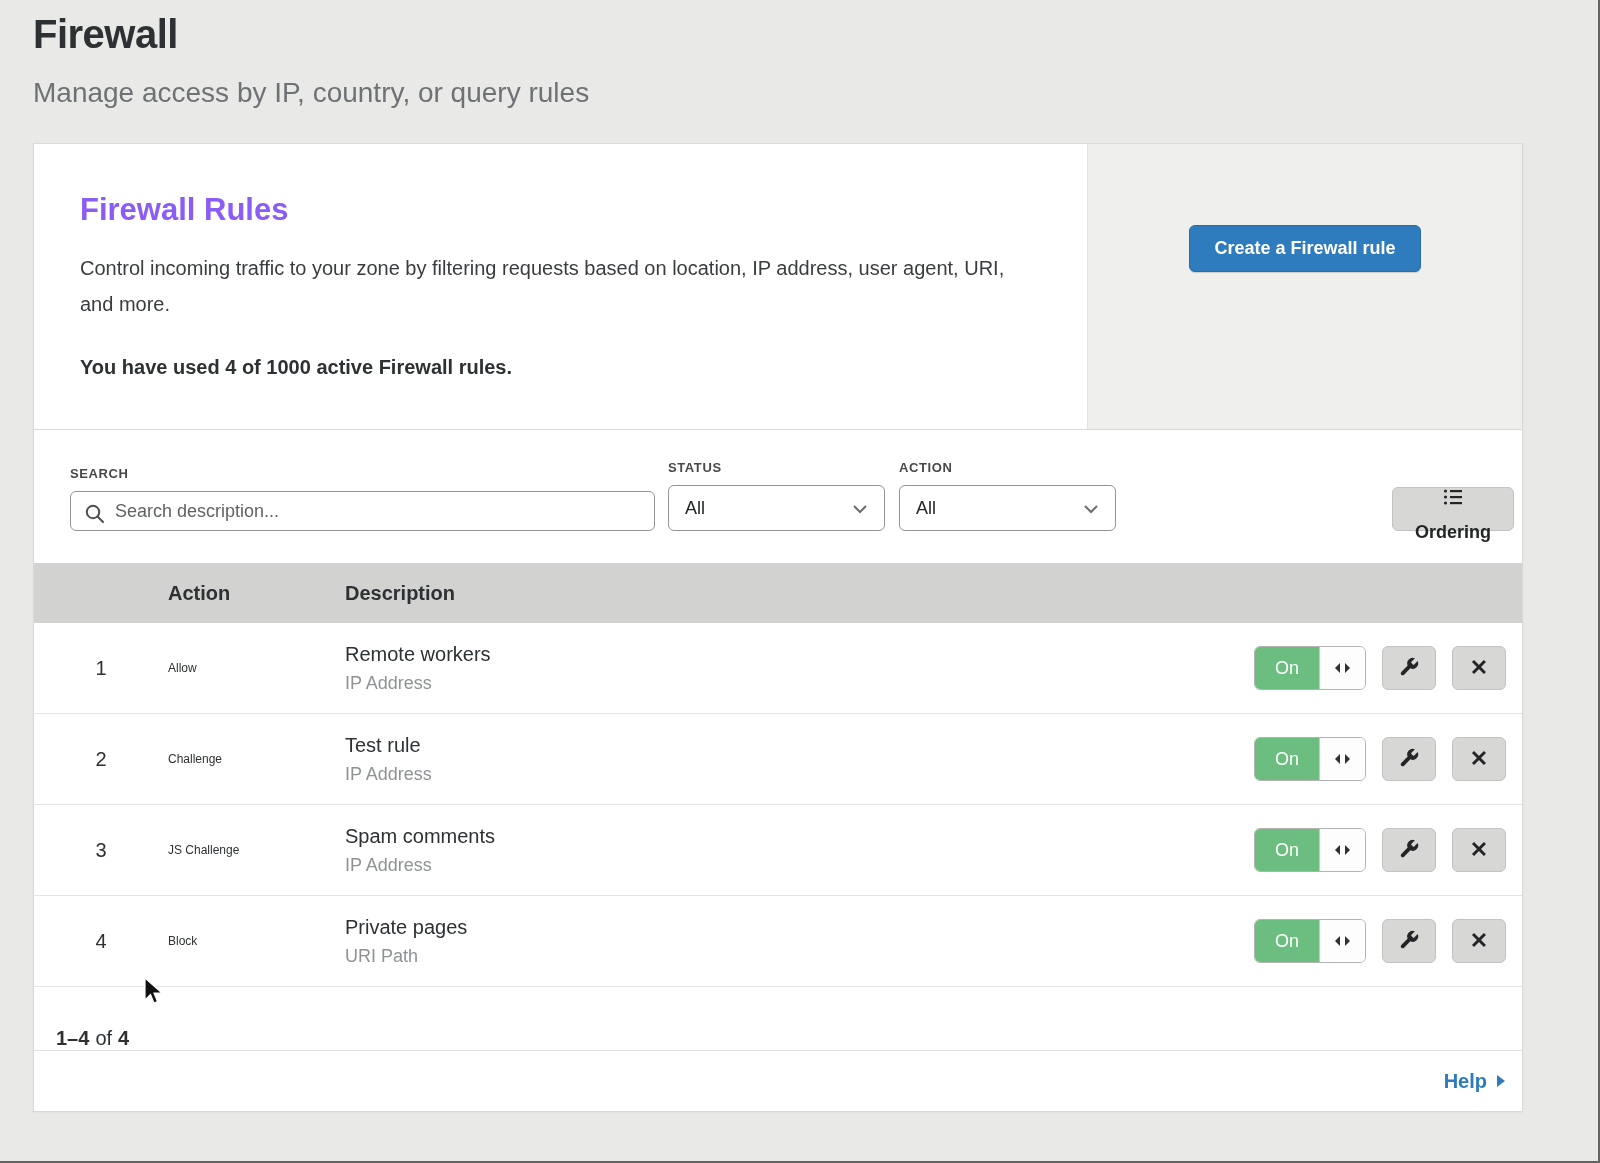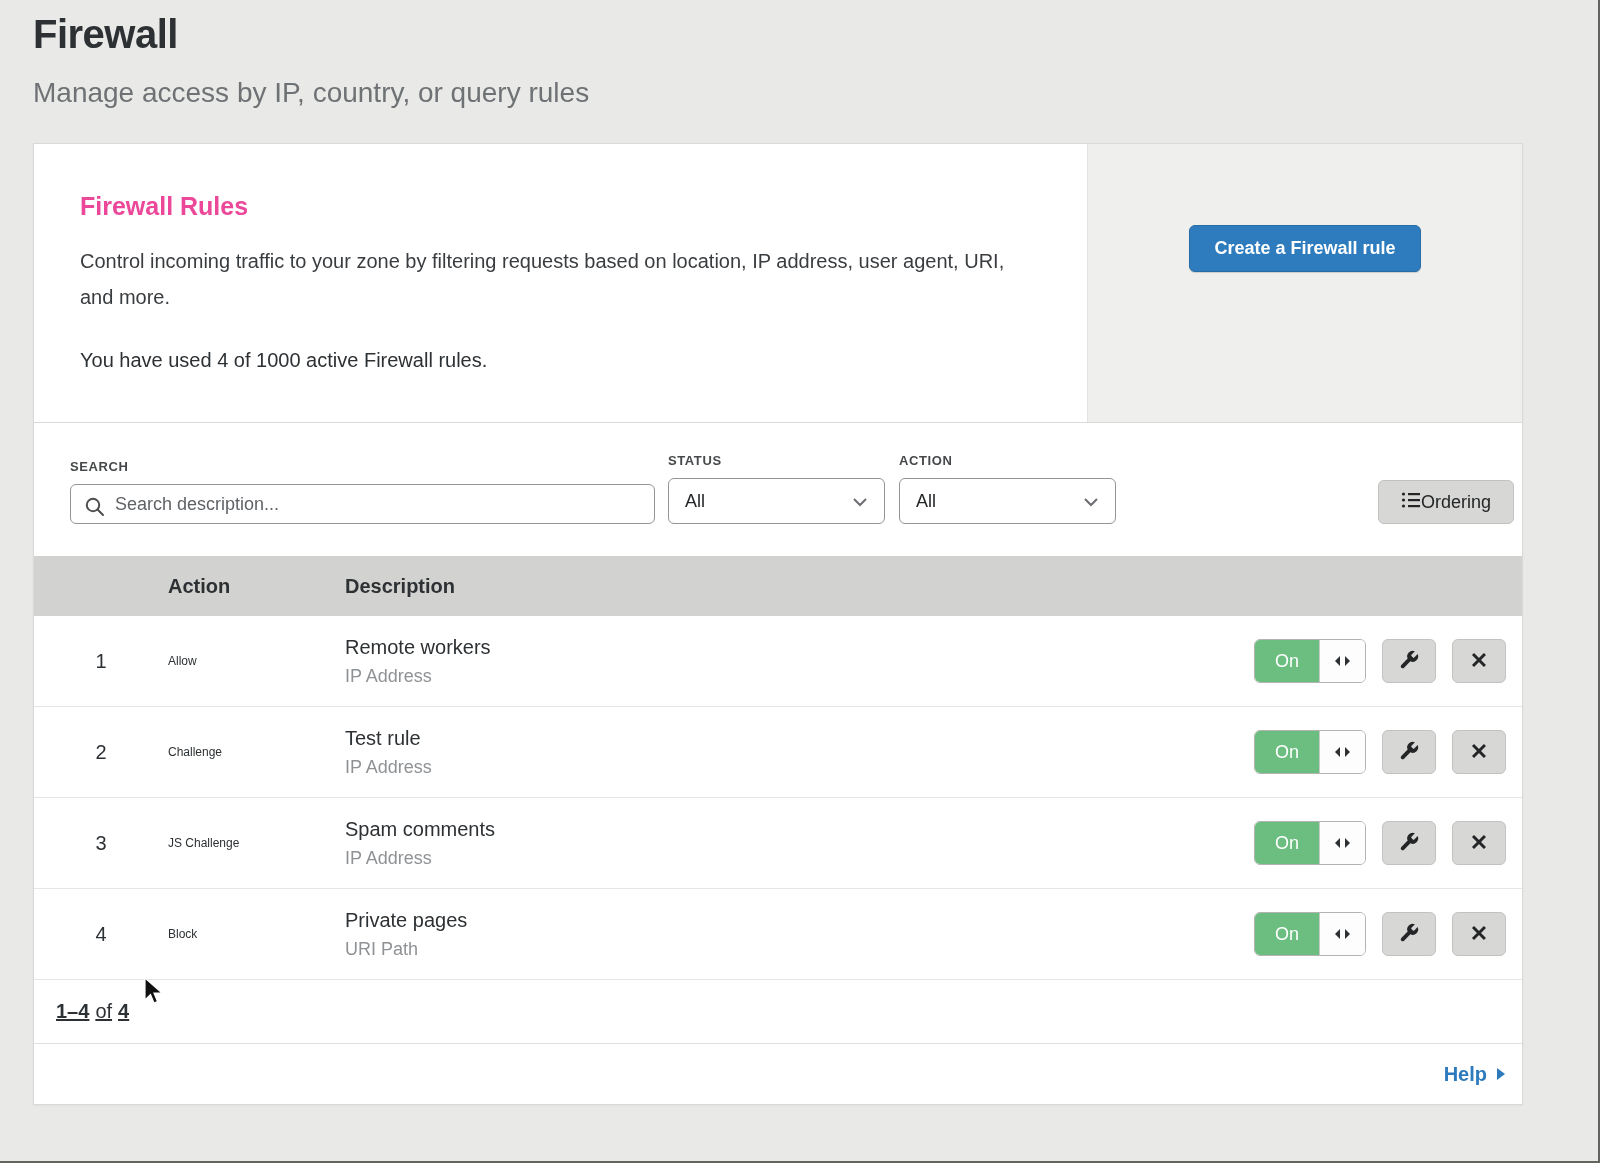--- a/index.html
+++ b/index.html
@@ -25,25 +25,25 @@
   
   .main {
     position: absolute; left: 33px; top: 143px; width: 1490px;
     background: #ffffff; border: 1px solid #d9d9d7;
     box-shadow: 0 1px 2px rgba(0,0,0,0.04);
   }
 
   
   .top-section { display: flex; border-bottom: 1px solid #dadad8; }
   .intro { flex: 1; padding: 48px 60px 50px 46px; }
-  .card-title { font-size: 25px; font-weight: 700; color: #ec4899; }
+  .card-title { font-size: 31px; font-weight: 700; color: #8b5cf6; }
   .card-description {
     margin-top: 22px; font-size: 20px; line-height: 1.8; color: #3a3d40; max-width: 950px;
   }
-  .card-usage { margin-top: 34px; font-size: 20px; font-weight: 400; color: #2d3134; }
+  .card-usage { margin-top: 34px; font-size: 20px; font-weight: 700; color: #2d3134; }
   .cta-panel {
     width: 435px; background: #efefed; border-left: 1px solid #e3e3e1;
     display: flex; align-items: flex-start; justify-content: center;
   }
   .btn-primary {
     margin-top: 81px;
     background: #2e7cbe; color: #ffffff; border: 1px solid #276da8;
     font-family: inherit; font-size: 18px; font-weight: 600;
     padding: 12px 24px; border-radius: 6px; cursor: pointer;
     box-shadow: 0 1px 1px rgba(0,0,0,0.15);
@@ -69,22 +69,22 @@
   .select {
     width: 217px; height: 46px; border: 1px solid #949494; border-radius: 6px;
     background: #fff; display: flex; align-items: center; justify-content: space-between;
     padding: 0 16px; font-size: 18px; color: #232527; cursor: pointer;
   }
   .fg-status { margin-left: 13px; }
   .fg-action { margin-left: 14px; }
   .btn-ordering {
     margin-left: auto; height: 44px; padding: 0 22px;
     background: #d7d7d5; border: 1px solid #c2c2c0; border-radius: 6px;
-    display: flex; align-items: center; gap: 0;
-    font-family: inherit; font-size: 18px; font-weight: 400; color: #232527; cursor: pointer;
+    display: flex; align-items: center; gap: 11px;
+    font-family: inherit; font-size: 18px; font-weight: 700; color: #232527; cursor: pointer; flex-direction: column;
   }
 
   
   .table-header {
     height: 60px; background: #d2d2d0; display: flex; align-items: center;
     font-size: 20px; font-weight: 700; color: #2d3134;
   }
   .col-num { width: 134px; text-align: center; flex-shrink: 0; }
   .col-action { width: 177px; flex-shrink: 0; }
   .col-desc { flex: 1; min-width: 0; }
@@ -114,22 +114,22 @@
   }
   .icon-btn {
     width: 54px; height: 44px; background: #d7d7d5; border: 1px solid #c2c2c0;
     border-radius: 6px; display: flex; align-items: center; justify-content: center;
     cursor: pointer; font-family: inherit;
   }
   .x-glyph { font-size: 22px; font-weight: 700; color: #232527; line-height: 1; }
 
   
   .pagination-row {
-    height: 64px; display: flex; align-items: center; padding-left: 22px;
-    border-bottom: 1px solid #e0e0de; font-size: 20px; color: #2d3134; text-decoration: underline;
+    height: 64px; display: flex; align-items: flex-end; padding-left: 22px;
+    border-bottom: 1px solid #e0e0de; font-size: 20px; color: #2d3134;
   }
   .pg-bold { font-weight: 700; }
   .pg-of { font-weight: 400; margin: 0 6px; }
   .help-row {
     height: 60px; display: flex; align-items: center; justify-content: flex-end;
     padding-right: 16px;
   }
   .help-link {
     display: flex; align-items: center; gap: 9px; color: #2d7bbd;
     font-size: 20px; font-weight: 600; cursor: pointer; text-decoration: none;

